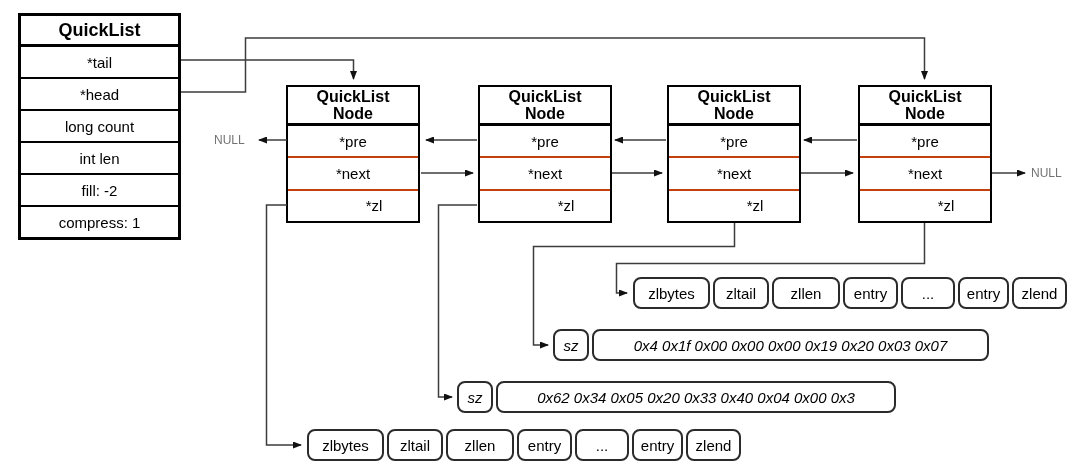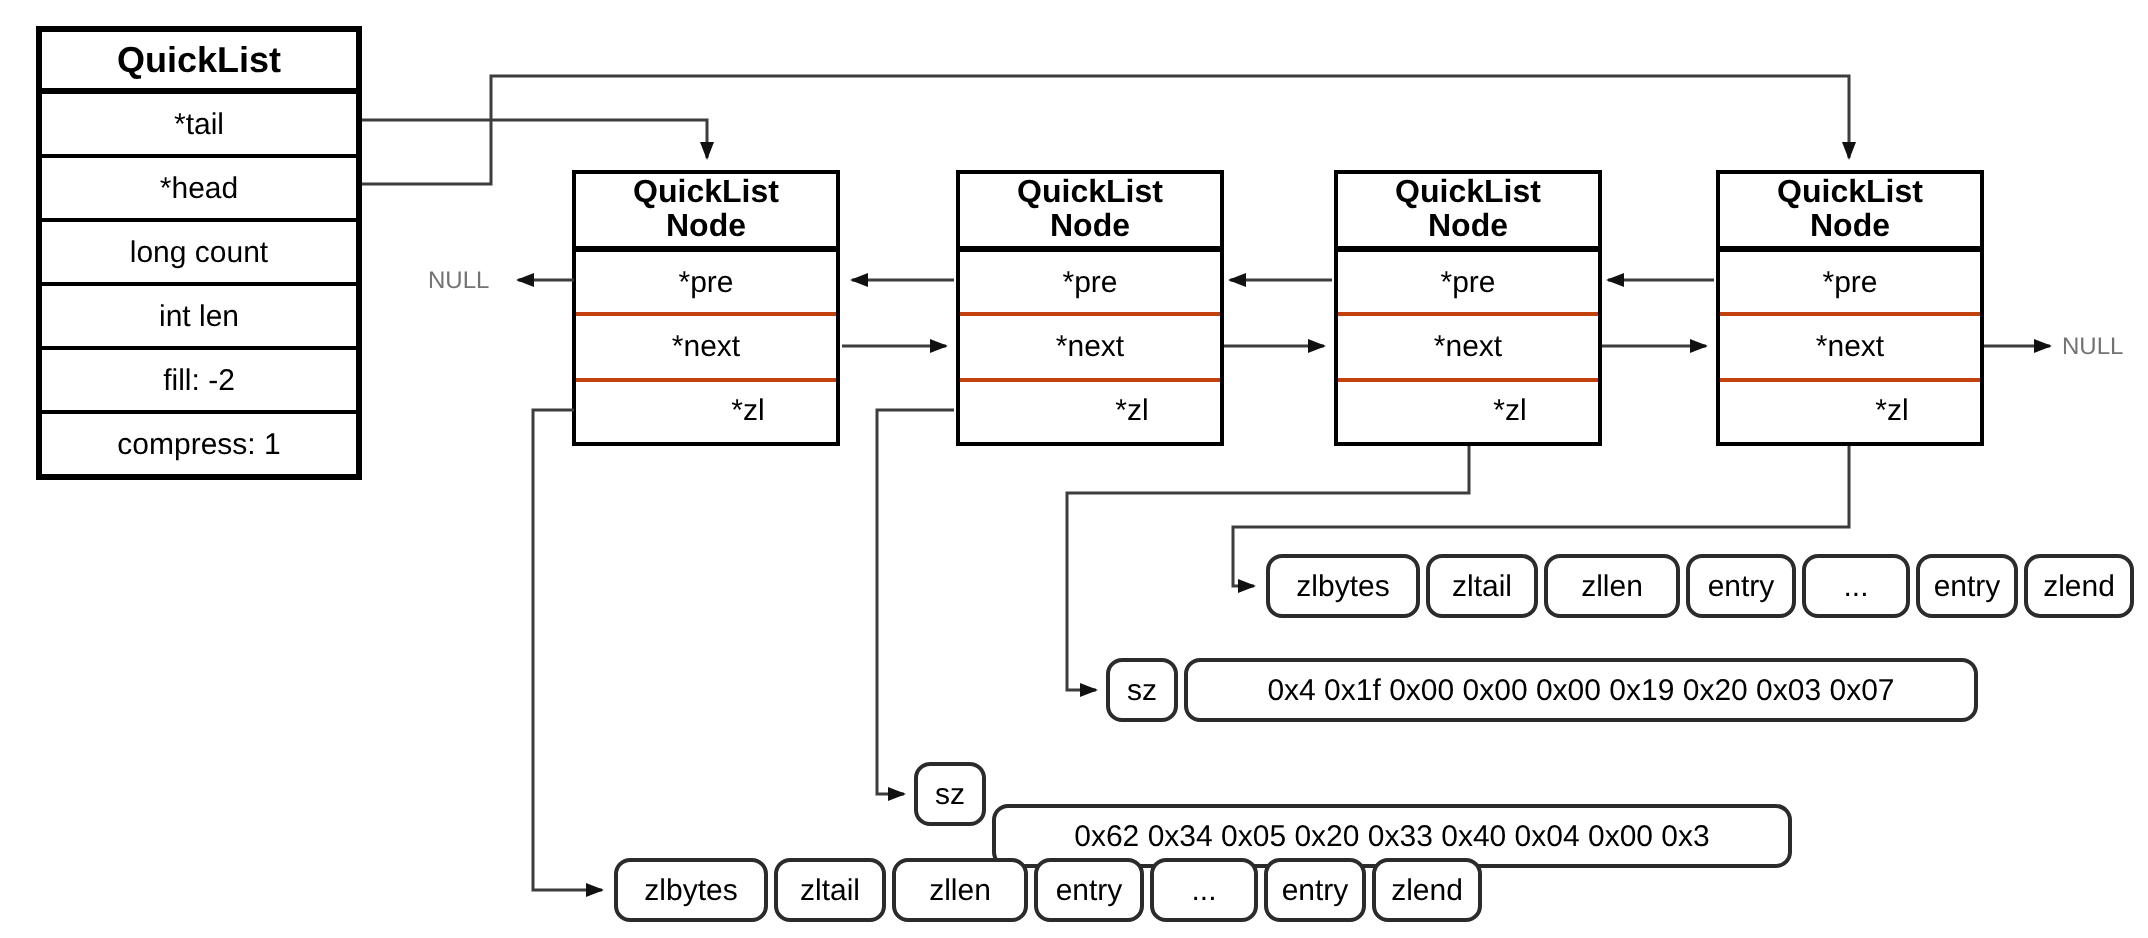--- a/index.html
+++ b/index.html
@@ -46,21 +46,21 @@
   .zl-cell:nth-child(1){width:77px;}
   .zl-cell:nth-child(2){width:56px;}
   .zl-cell:nth-child(3){width:68px;}
   .zl-cell:nth-child(4){width:55px;}
   .zl-cell:nth-child(5){width:54px;}
   .zl-cell:nth-child(6){width:51px;}
   .zl-cell:nth-child(7){width:55px;}
   
   .sz-box{
     position:absolute;height:32px;border:2px solid #2b2b2b;border-radius:8px;box-sizing:border-box;
-    background:#fff;display:flex;align-items:center;justify-content:center;font-size:15px;
+    background:#fff;display:flex;align-items:center;justify-content:center;font-size:15px;font-style:italic;
   }
   .connectors{position:absolute;left:0;top:0;pointer-events:none;}
 </style>
 </head>
 <body>
 
 <div class="canvas">
 
   <div class="ql-box">
     <div class="ql-title">QuickList</div>
@@ -122,21 +122,21 @@
     <div class="zl-cell">entry</div>
     <div class="zl-cell">...</div>
     <div class="zl-cell">entry</div>
     <div class="zl-cell">zlend</div>
   </div>
 
   <div class="sz-box" style="left:553px;top:329px;width:36px;">sz</div>
   <div class="sz-box" style="left:592px;top:329px;width:397px;">0x4 0x1f 0x00 0x00 0x00 0x19 0x20 0x03 0x07</div>
 
   <div class="sz-box" style="left:457px;top:381px;width:36px;">sz</div>
-  <div class="sz-box" style="left:496px;top:402px;width:400px;">0x62 0x34 0x05 0x20 0x33 0x40 0x04 0x00 0x3</div>
+  <div class="sz-box" style="left:496px;top:381px;width:400px;">0x62 0x34 0x05 0x20 0x33 0x40 0x04 0x00 0x3</div>
 
   <div class="zl-row" style="left:307px;top:429px;">
     <div class="zl-cell">zlbytes</div>
     <div class="zl-cell">zltail</div>
     <div class="zl-cell">zllen</div>
     <div class="zl-cell">entry</div>
     <div class="zl-cell">...</div>
     <div class="zl-cell">entry</div>
     <div class="zl-cell">zlend</div>
   </div>

